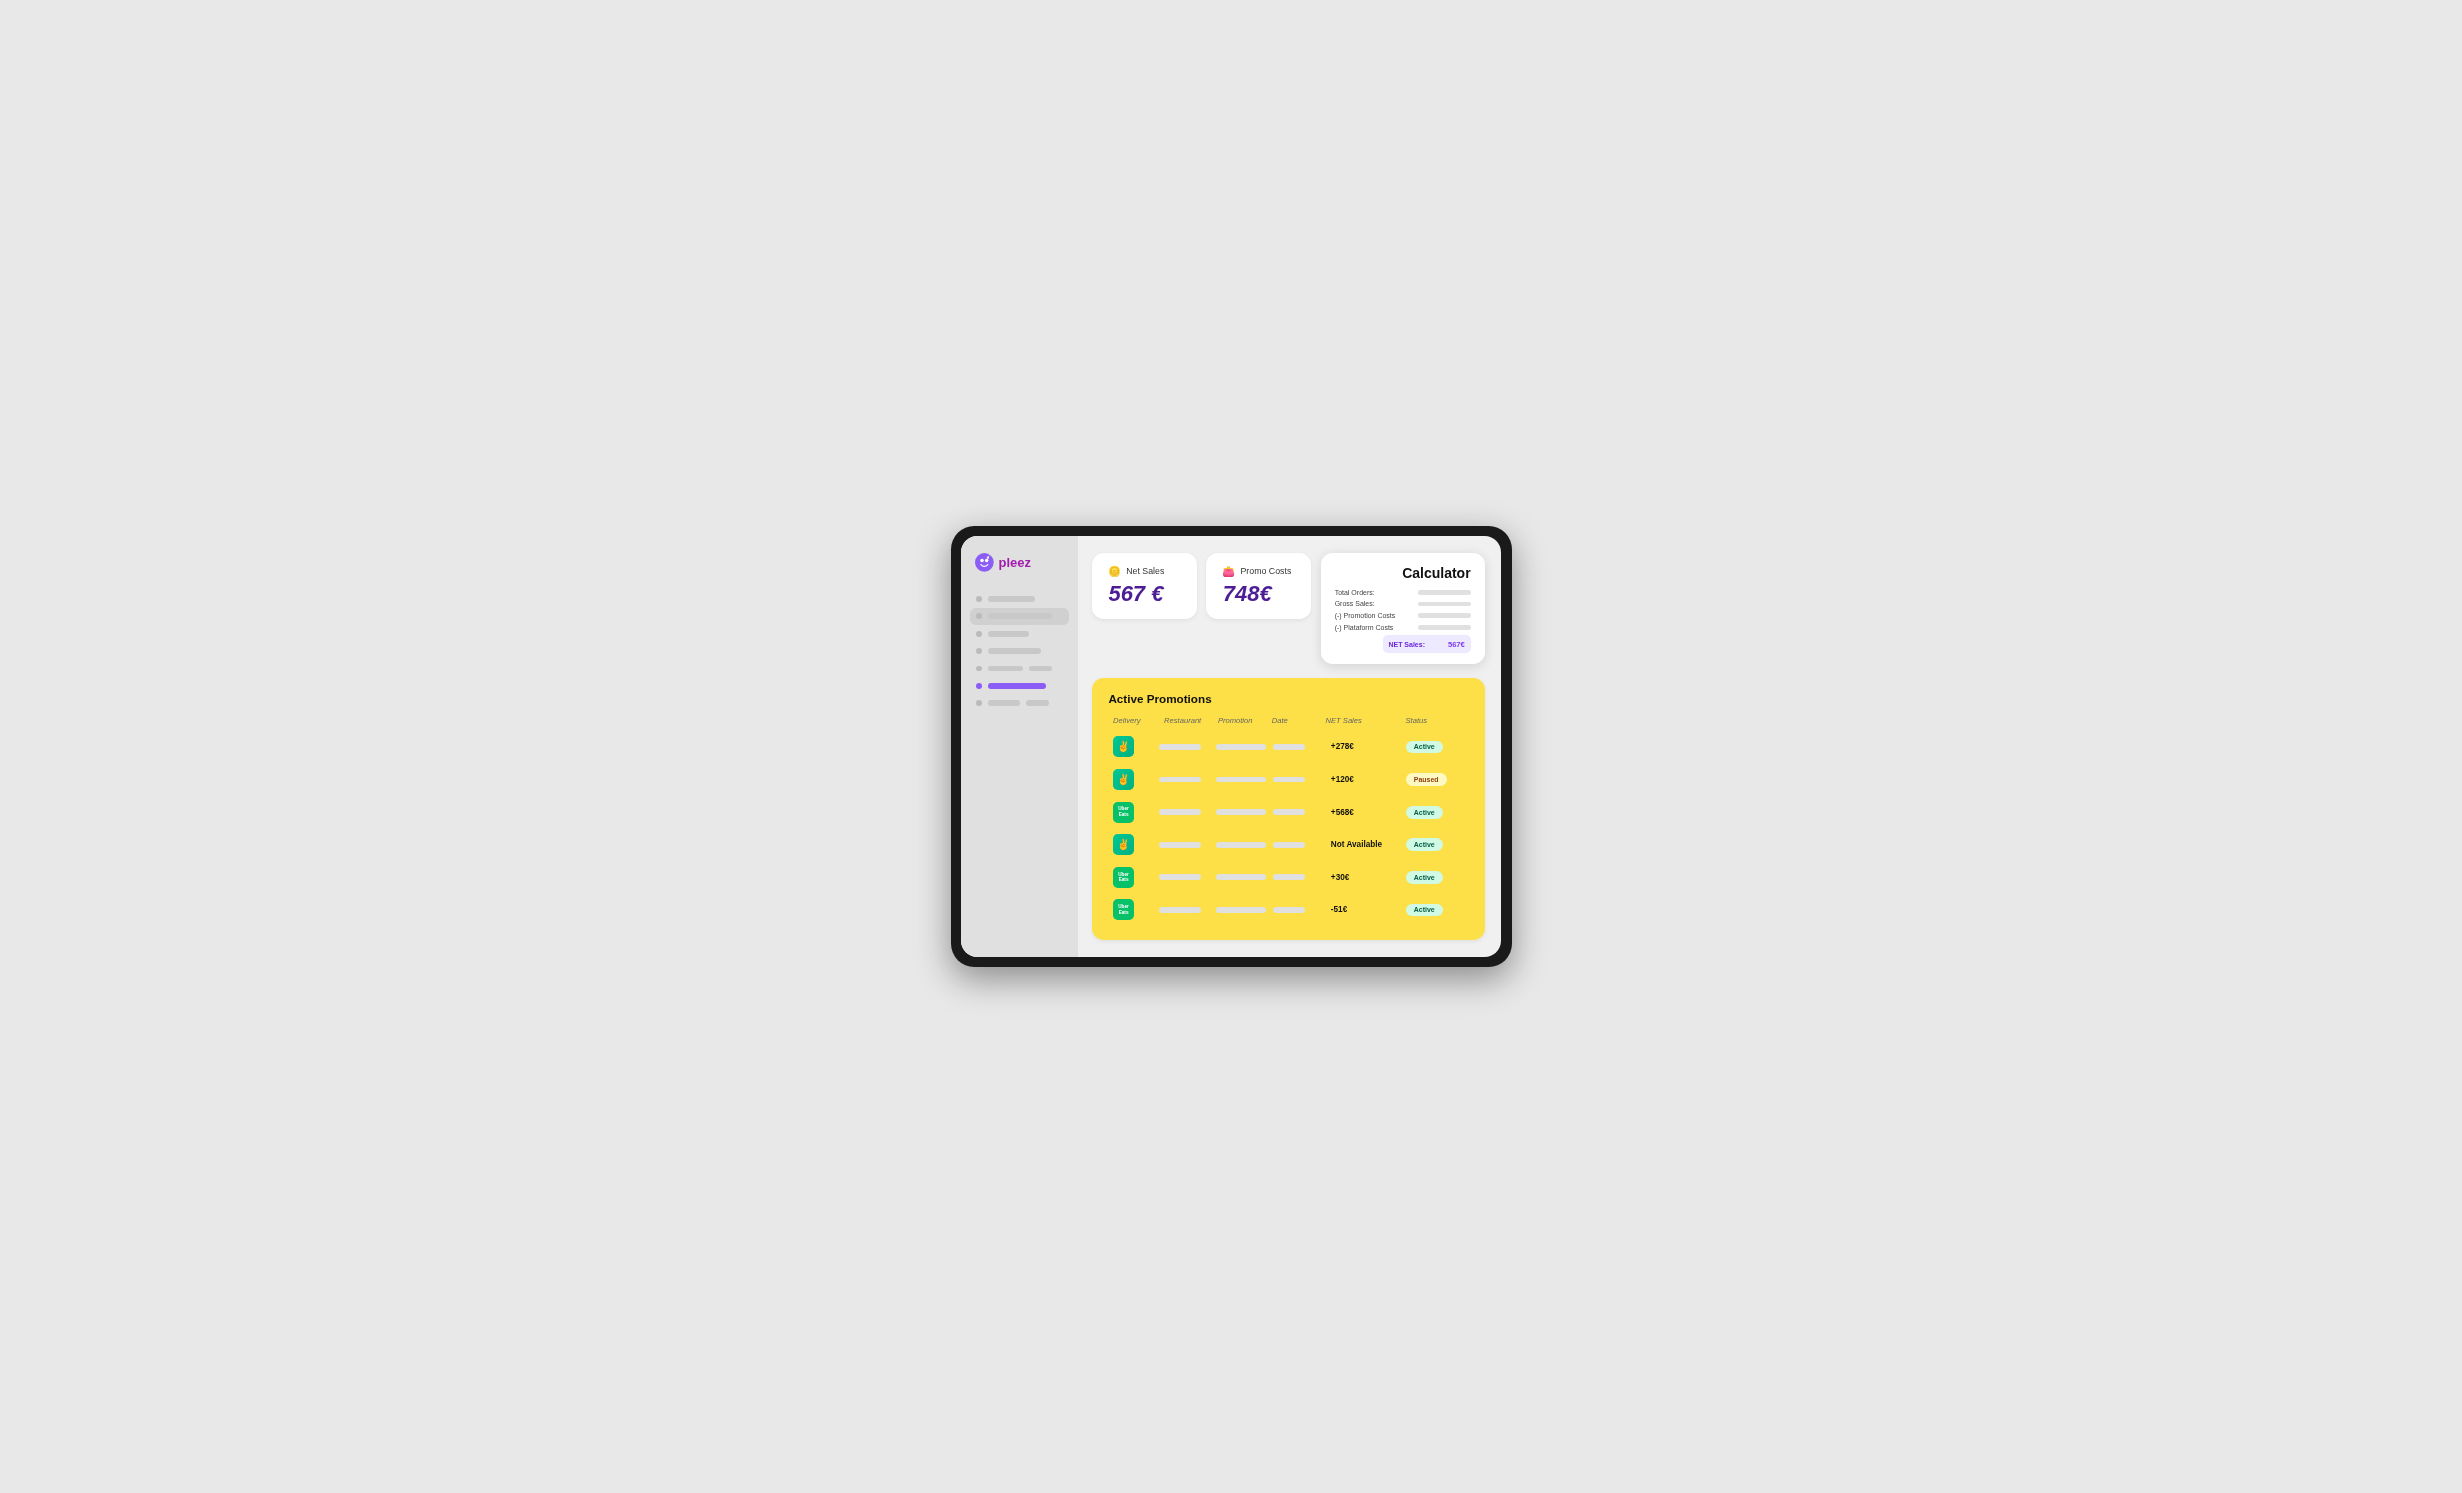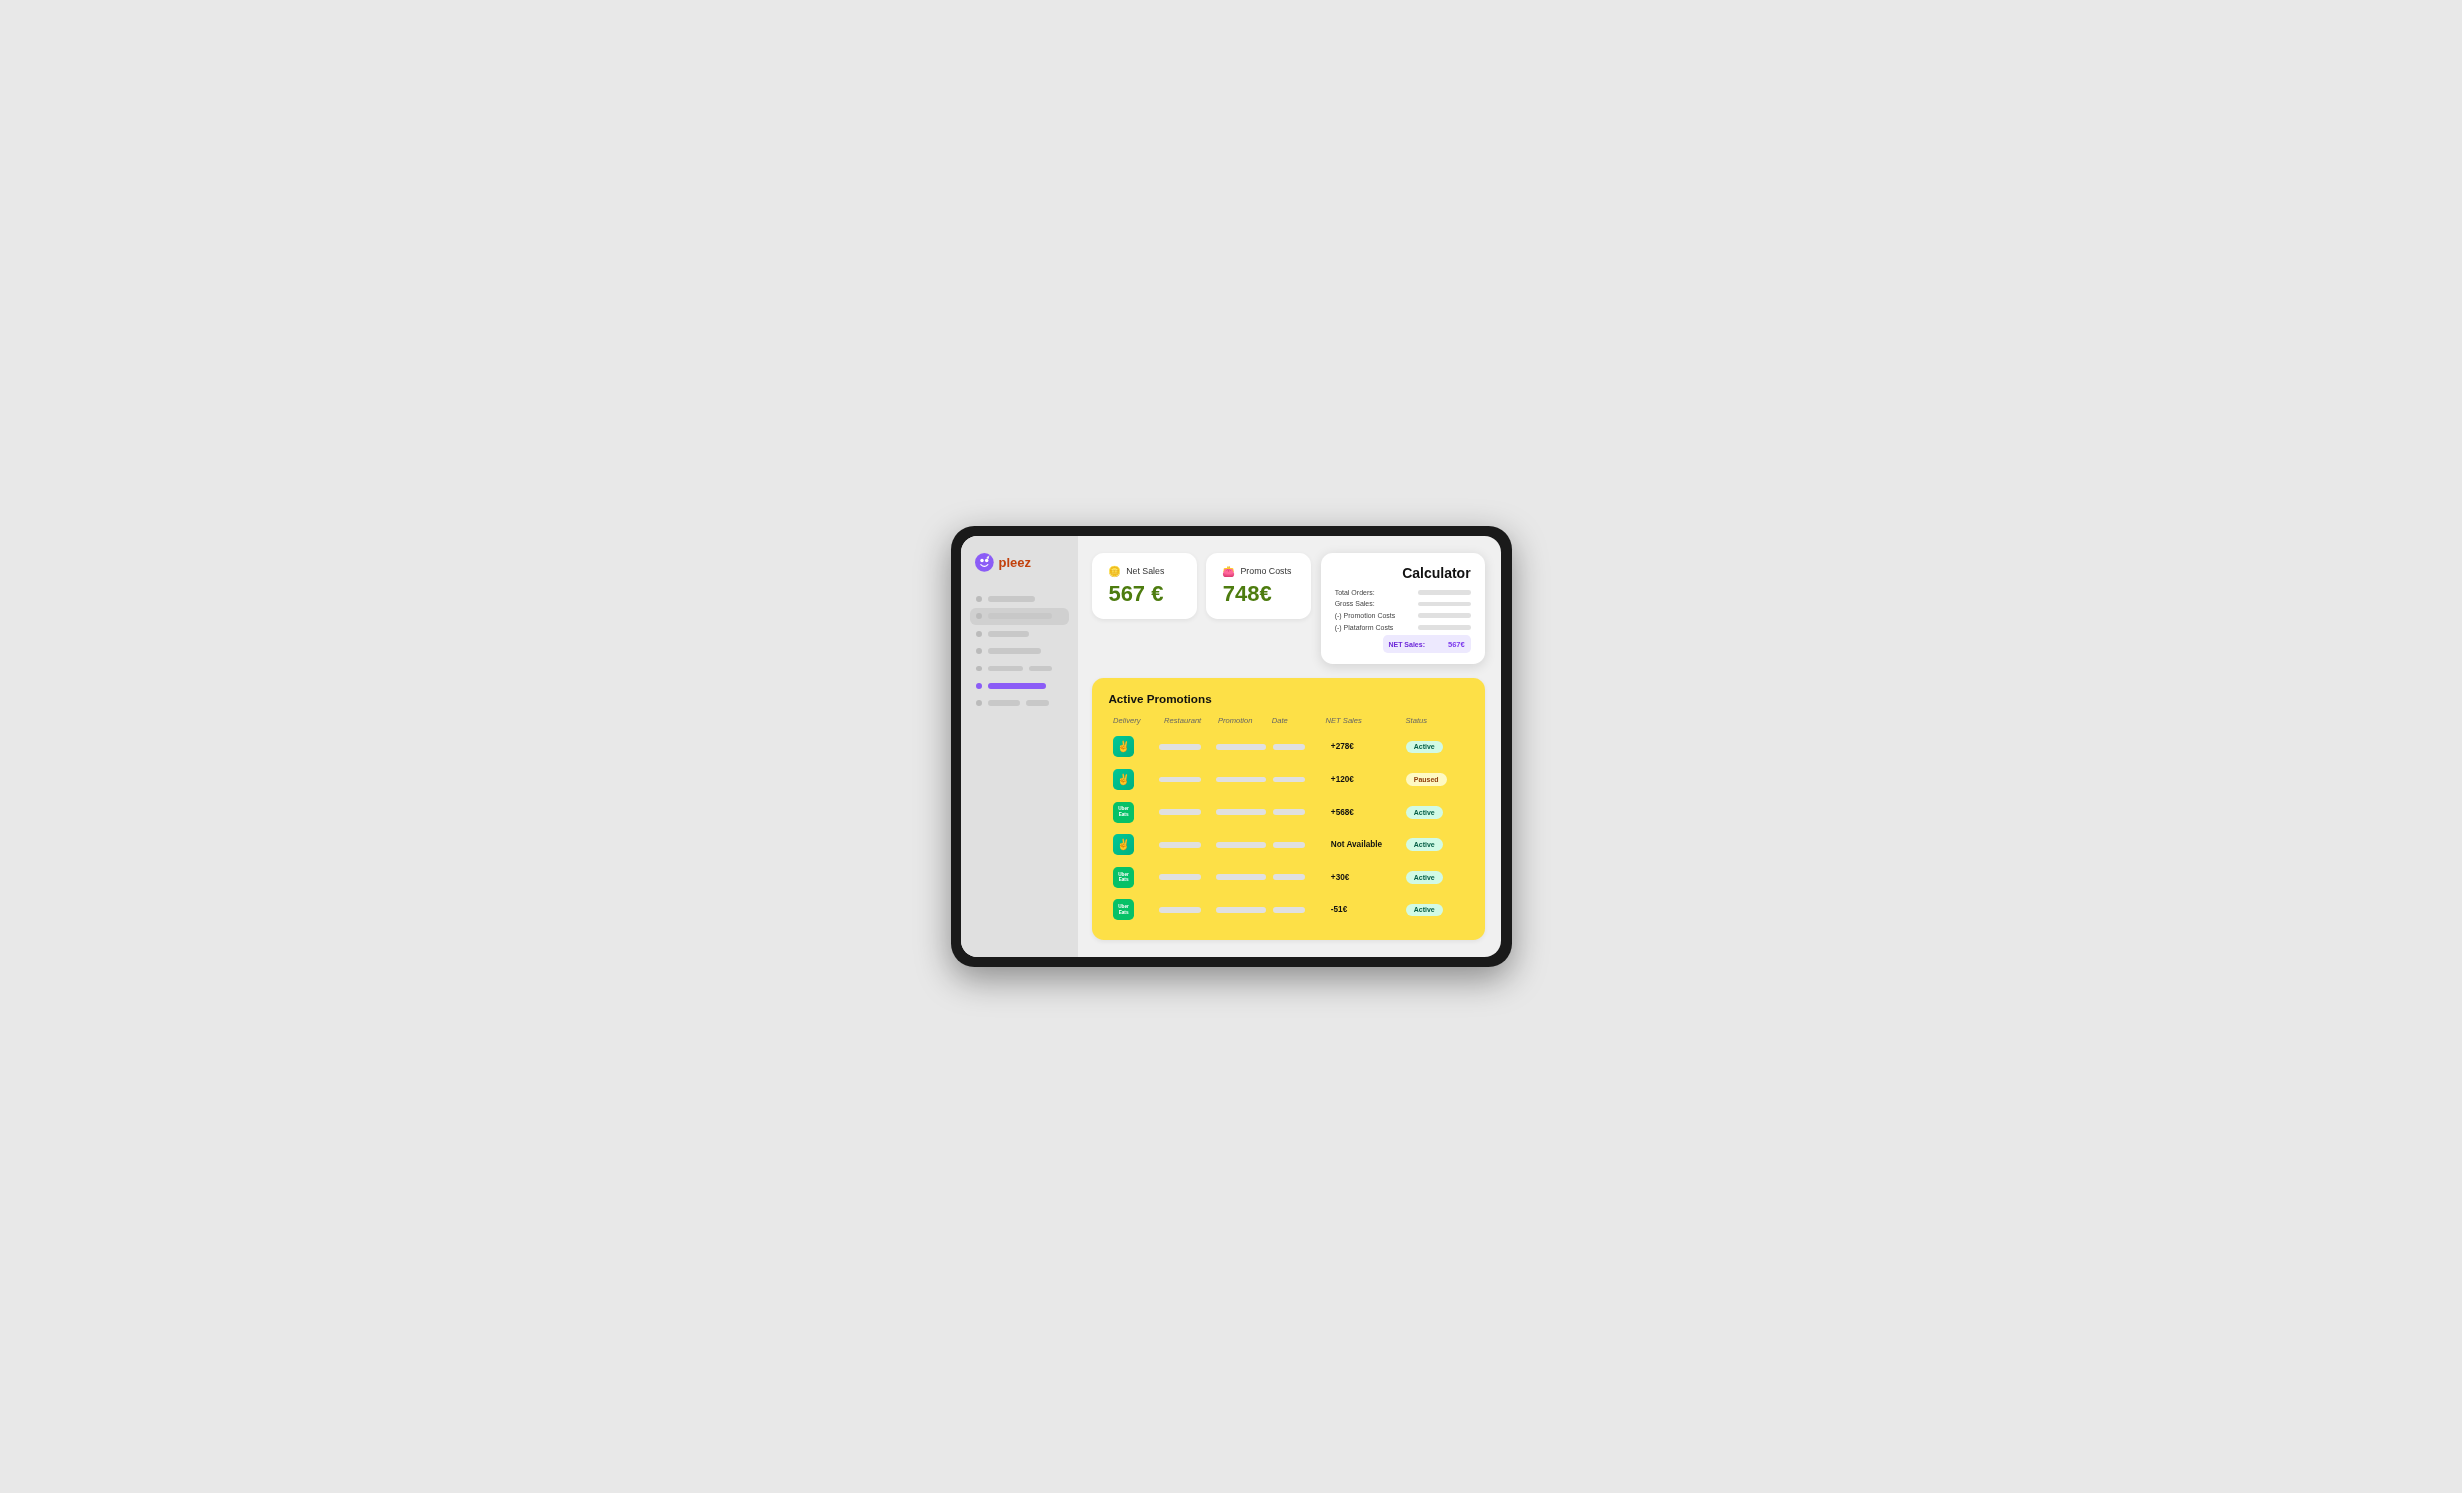--- a/index.html
+++ b/index.html
@@ -50,21 +50,21 @@
     }
 
     .logo-icon {
       width: 18.7px;
       height: 18.7px;
     }
 
     .logo-text {
       font-size: 13px;
       font-weight: 700;
-      color: #c2410c;
+      color: #a21caf;
     }
 
     .sidebar-nav {
       display: flex;
       flex-direction: column;
       gap: 0;
       flex: 1;
     }
 
     .nav-item {
@@ -139,21 +139,22 @@
 
     .metric-label {
       font-size: 8.8px;
       color: #333;
       font-weight: 500;
     }
 
     .metric-value {
       font-size: 22px;
       font-weight: 800;
-      color: #4d7c0f;
+      color: #4c1d95;
+      font-style: italic;
     }
 
     
     .calculator-card {
       background: #fff;
       border-radius: 11.7px;
       padding: 11.7px 14px;
       width: 164px;
       flex-shrink: 0;
       box-shadow: 0 2.3px 11.7px rgba(0,0,0,0.12);

